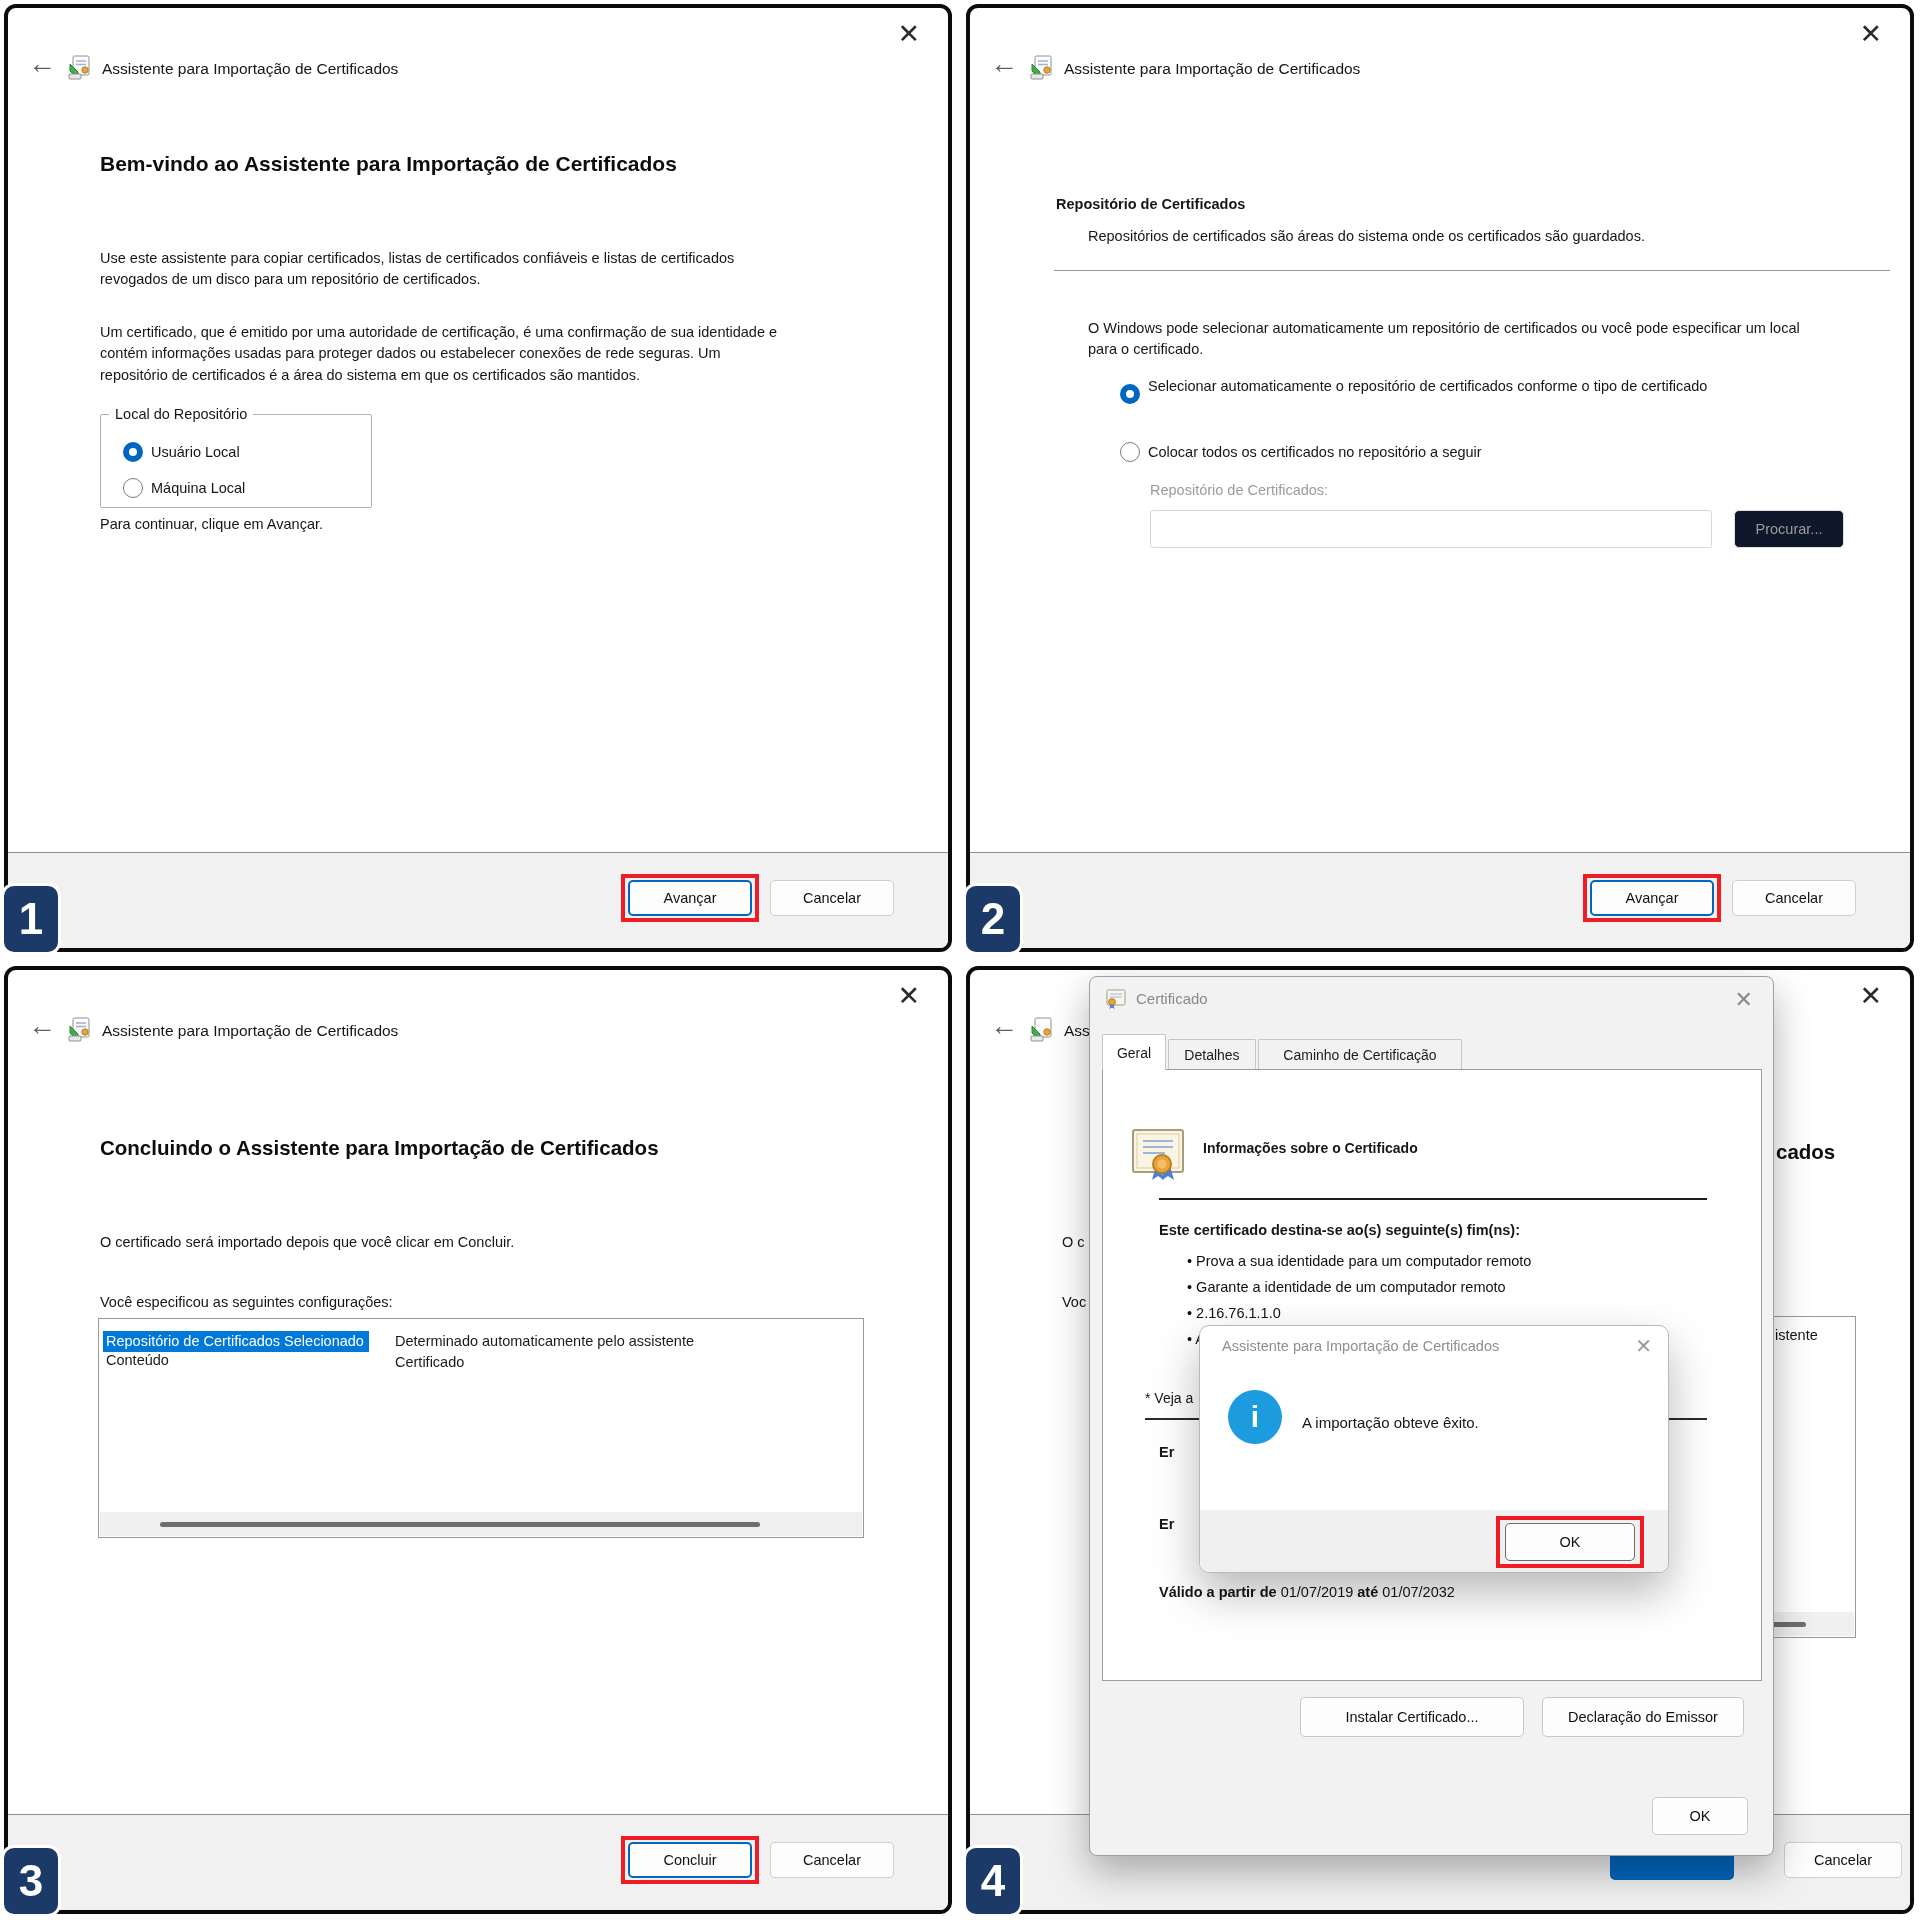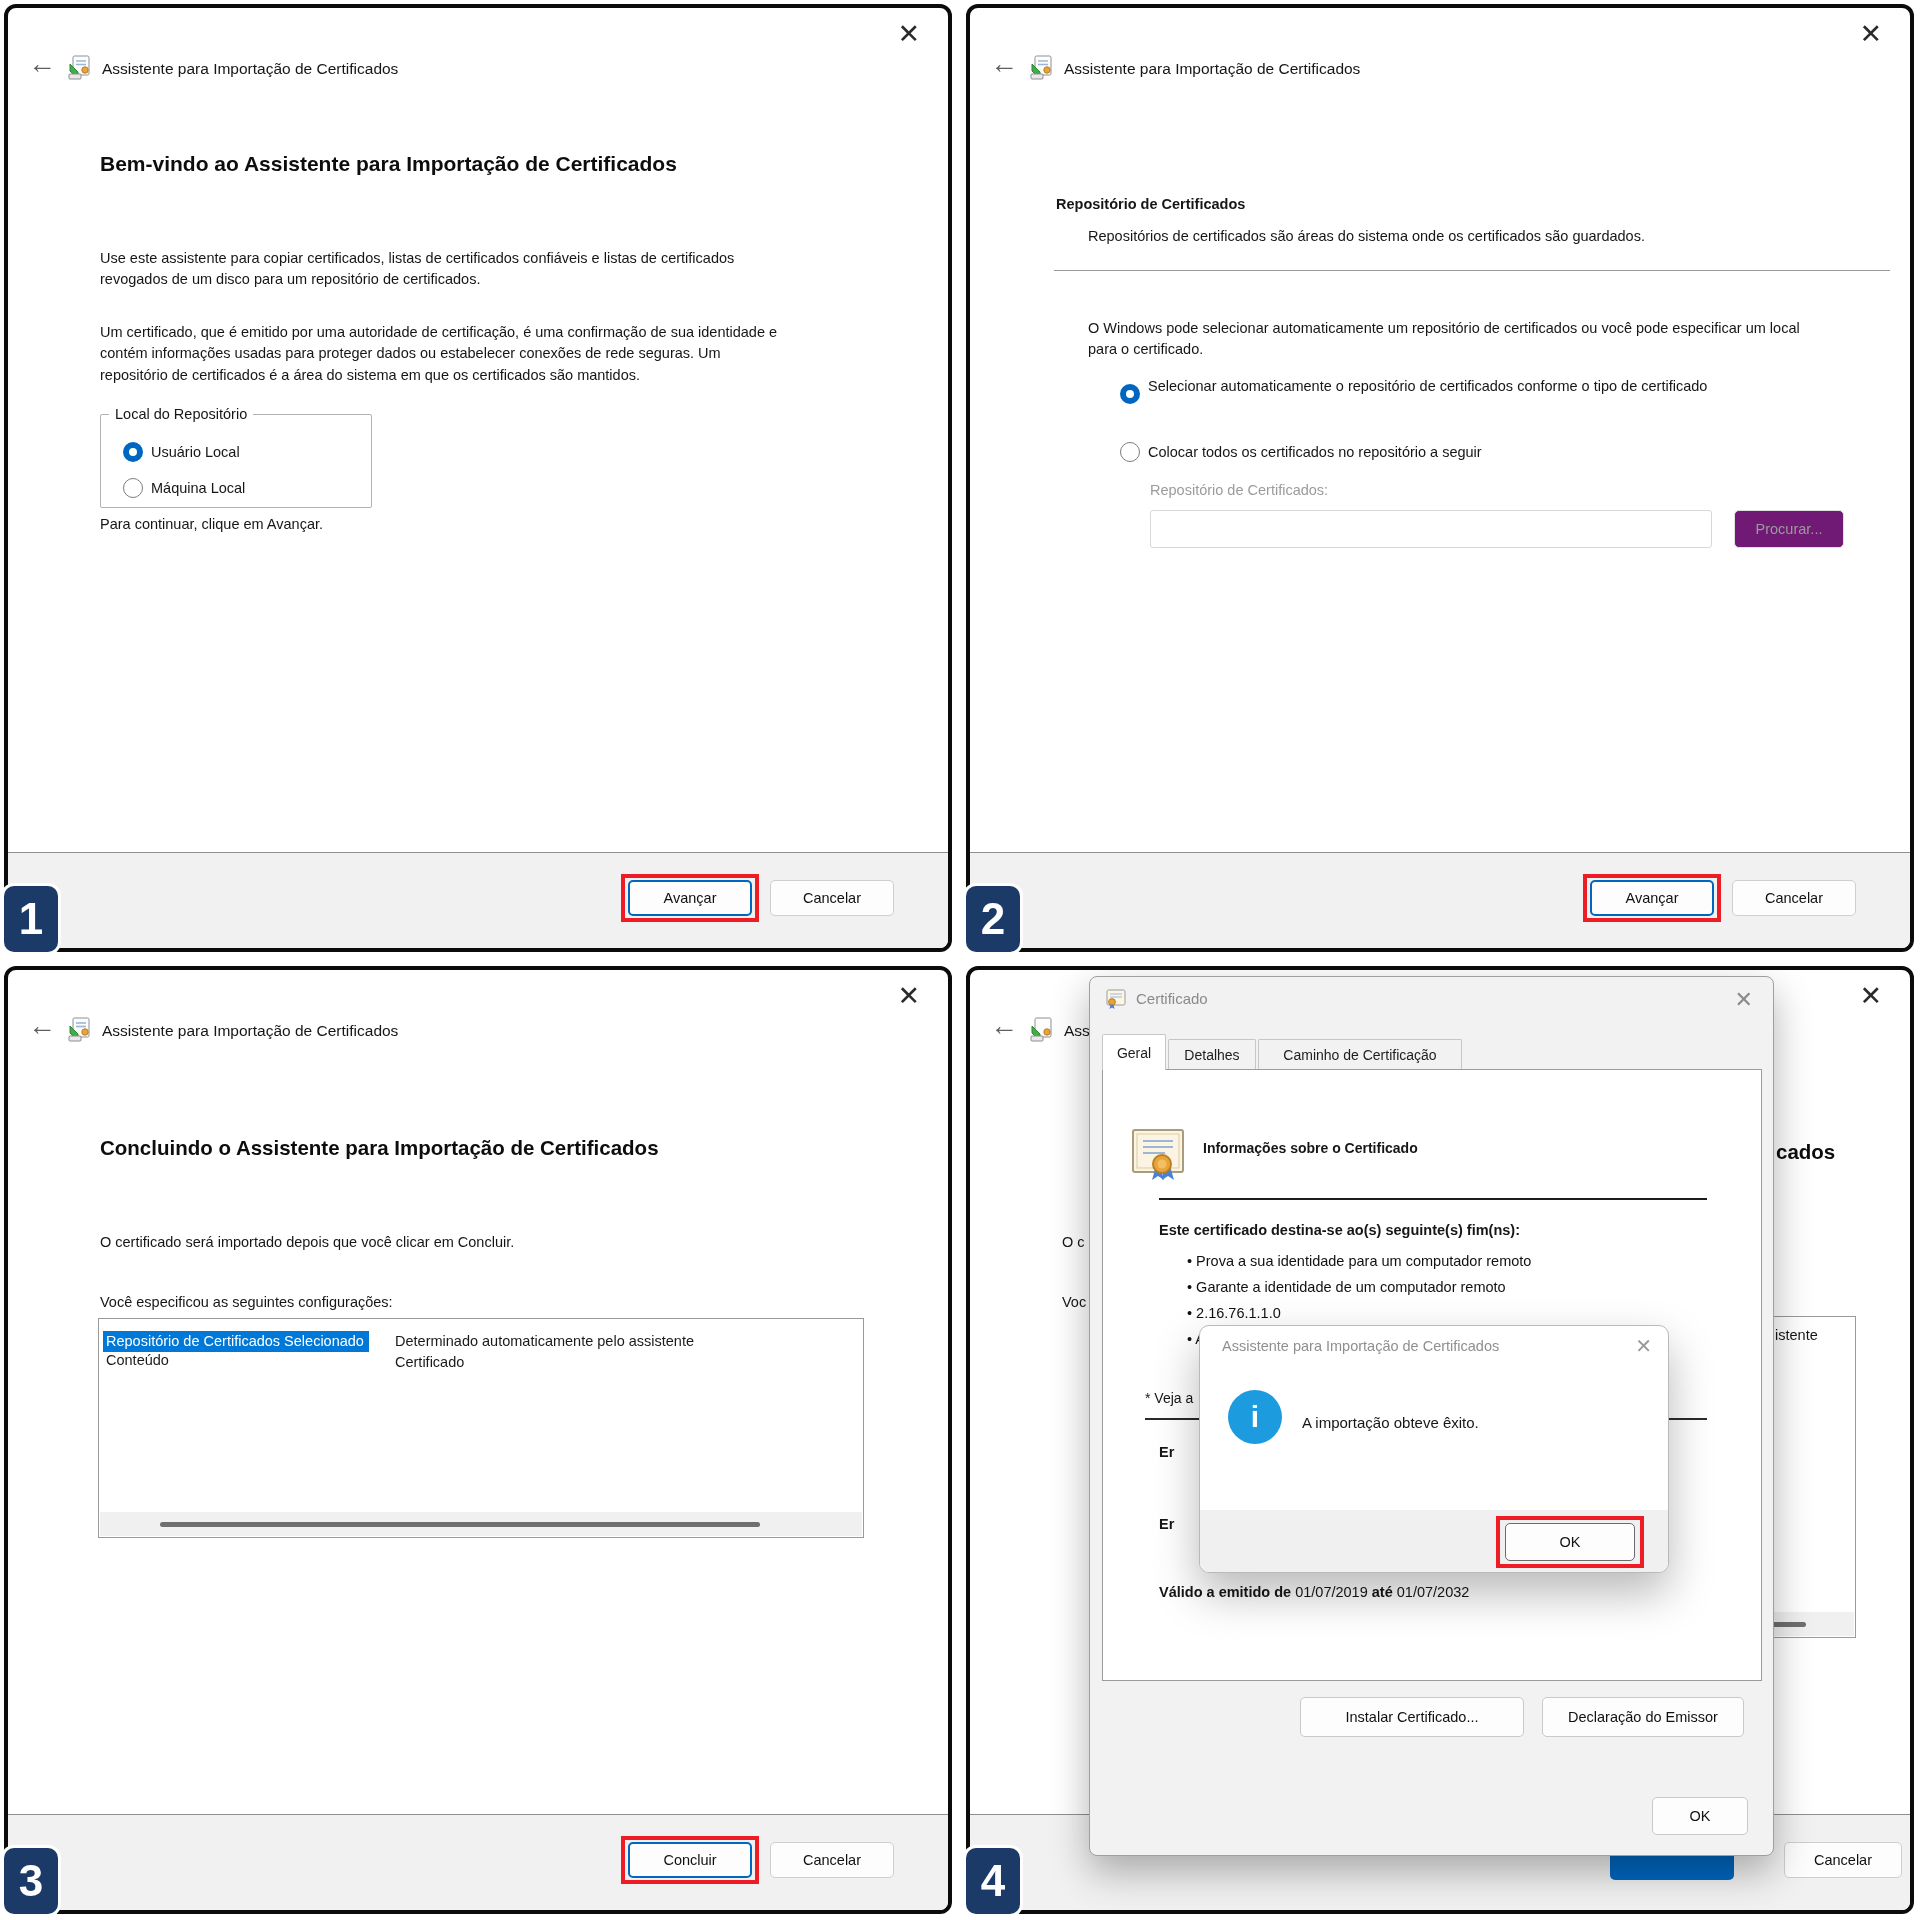--- a/index.html
+++ b/index.html
@@ -44,21 +44,21 @@
 
   fieldset.groupbox { position:absolute; border:1px solid #b2b2b2; border-radius:2px; }
   fieldset.groupbox legend { font-size:14.5px; padding:0 6px; margin-left:8px; color:#161616; }
 
   .sep-line { position:absolute; height:1px; background:#9a9a9a; }
 
   
   .dim { color:#9b9b9b; }
   .store-input { position:absolute; width:562px; height:38px; border:1px solid #d8d8d8;
                  border-radius:3px; background:#fff; font-size:14px; padding:0 8px; color:#333; }
-  .btn-disabled { position:absolute; height:38px; background:#701a75; border:1px solid #e0e0e0;
+  .btn-disabled { position:absolute; height:38px; background:#0f172a; border:1px solid #e0e0e0;
                   border-radius:5px; color:#9b9b9b; font-size:14.5px; display:flex;
                   align-items:center; justify-content:center; }
 
   
   .listview { position:absolute; background:#fff; border:1px solid #9a9a9a; }
   .lv-row { position:absolute; left:4px; right:4px; height:27px; font-size:14.5px; }
   .lv-sel { display:inline-block; background:#0078d7; color:#fff; padding:2px 5px 3px 3px; }
   .lv-col2 { position:absolute; left:292px; top:2px; }
   .lv-scroll { position:absolute; left:1px; right:1px; bottom:1px; height:24px; background:#f0f0f0; }
   .lv-thumb { position:absolute; top:10px; height:5px; background:#6f6f6f; border-radius:3px; }
@@ -285,21 +285,21 @@
           <li>Prova a sua identidade para um computador remoto</li>
           <li>Garante a identidade de um computador remoto</li>
           <li>2.16.76.1.1.0</li>
           <li>Assinatura de Documentos</li>
         </ul>
         <div class="body-text" style="left:42px; top:318px; font-size:14px;">* Veja a</div>
         <div class="thin-hr" style="left:42px; top:348px; width:562px;"></div>
         <div class="body-text bold" style="left:56px; top:372px;">Er</div>
         <div class="body-text bold" style="left:56px; top:444px;">Er</div>
         <div class="body-text" style="left:56px; top:512px;">
-          <span class="bold">Válido a emitido de</span>
+          <span class="bold">Válido a partir de</span>
           <span>01/07/2019</span>
           <span class="bold">até</span>
           <span>01/07/2032</span>
         </div>
       </div>
 
       <div class="cd-btn" style="left:210px; top:720px; width:224px;">Instalar Certificado...</div>
       <div class="cd-btn" style="left:452px; top:720px; width:202px;">Declaração do Emissor</div>
       <div class="cd-btn" style="left:562px; top:820px; width:96px; height:38px;">OK</div>
     </div>

